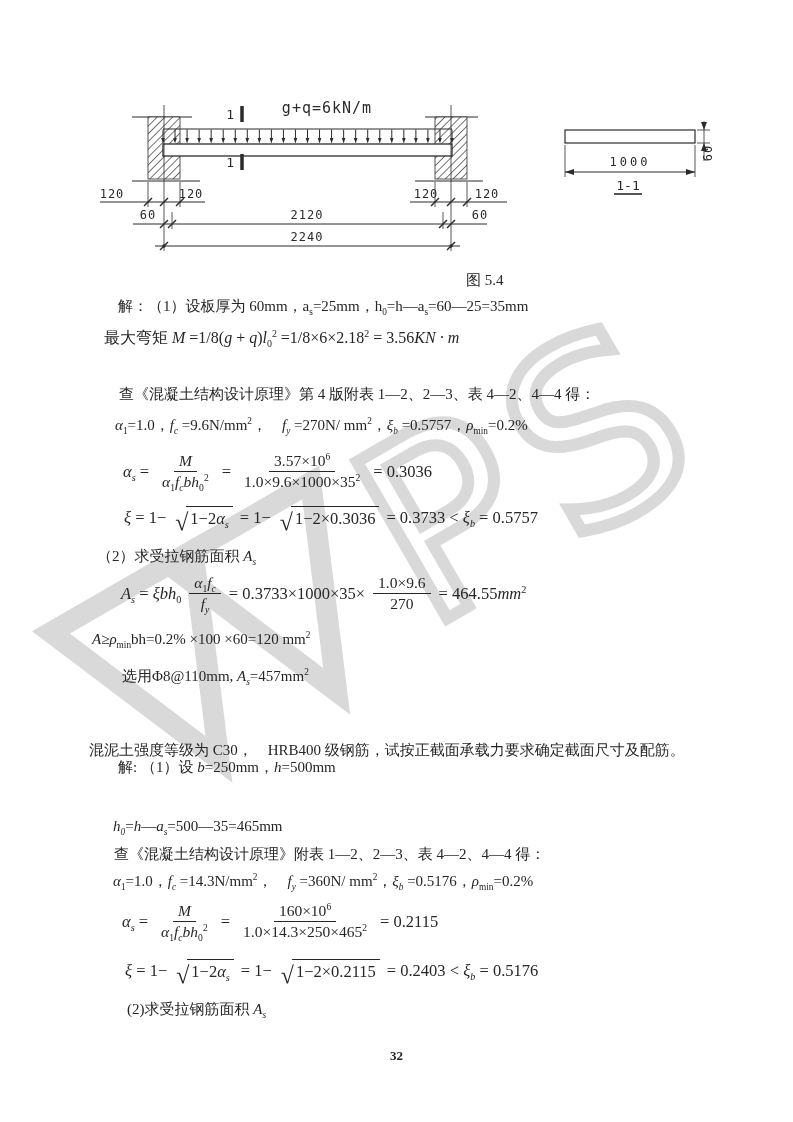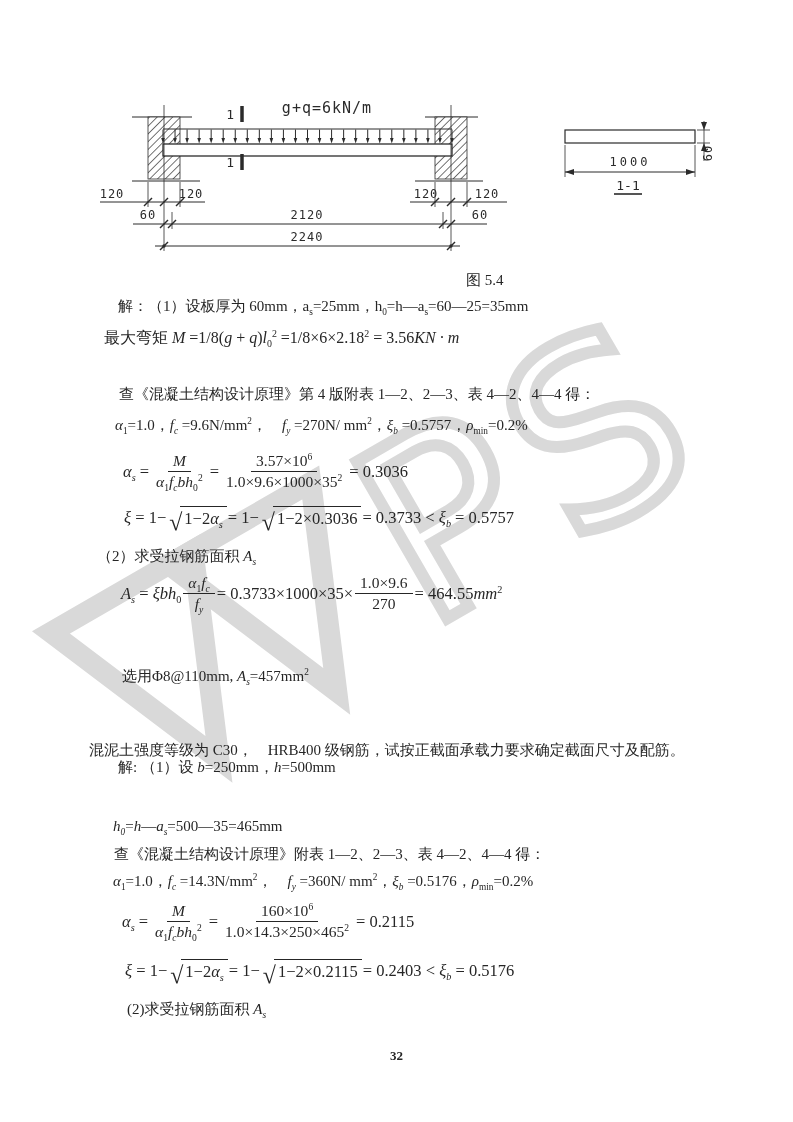--- a/index.html
+++ b/index.html
@@ -7,21 +7,21 @@
         font-family:"Liberation Serif","DejaVu Serif",serif;color:#262626;}
   
   .watermark{position:absolute;left:385px;top:555px;z-index:0;
              transform:translate(-50%,-50%) rotate(-30deg);pointer-events:none;}
   
   .line{position:absolute;z-index:1;white-space:nowrap;font-size:15px;line-height:20px;}
   .line i{font-family:"Liberation Serif",serif;}
   sub,sup{font-size:0.62em;line-height:0;}
   
   .formula{position:absolute;z-index:1;white-space:nowrap;font-size:16.5px;
-           display:flex;align-items:center;gap:0;font-family:"Liberation Serif",serif;}
+           display:flex;align-items:center;gap:6px;font-family:"Liberation Serif",serif;}
   .frac{display:inline-flex;flex-direction:column;align-items:center;margin:0 2px;font-size:15.5px;}
   .frac .num{padding:0 5px 1px 5px;border-bottom:1.4px solid #262626;}
   .frac .den{padding:1px 5px 0 5px;}
   .sqrt{display:inline-flex;align-items:stretch;margin:0 1px;}
   .sqrt .sign{align-self:flex-end;font-size:1.45em;line-height:0.85;transform:translate(2px,3px);}
   .sqrt .rad{border-top:1.5px solid #262626;padding:2px 4px 0 4px;}
   
   .figure-svg{position:absolute;left:95px;top:93px;z-index:1;}
   .dimtext{font-family:"DejaVu Sans Mono",monospace;font-size:12px;letter-spacing:1px;fill:#2b2b2b;}
   .loadtext{font-family:"DejaVu Sans Mono",monospace;font-size:15px;letter-spacing:1px;fill:#2b2b2b;}
@@ -239,20 +239,21 @@
       <span class="den"><i>f<sub>y</sub></i></span>
     </span>
     <span>= 0.3733×1000×35×</span>
     <span class="frac">
       <span class="num">1.0×9.6</span>
       <span class="den">270</span>
     </span>
     <span>= 464.55<i>mm</i><sup>2</sup></span>
   </div>
 
+  <div class="line" style="left:92px;top:629px"><i>A</i>≥<i>ρ</i><sub>min</sub>bh=0.2% ×100 ×60=120 mm<sup>2</sup></div>
   <div class="line" style="left:122px;top:666px">选用Φ8@110mm, <i>A<sub>s</sub></i>=457mm<sup>2</sup></div>
 
   <div class="line" style="left:89px;top:740px">混泥土强度等级为 C30，　HRB400 级钢筋，试按正截面承载力要求确定截面尺寸及配筋。</div>
   <div class="line" style="left:118px;top:757px">解: （1）设 <i>b</i>=250mm，<i>h</i>=500mm</div>
   <div class="line" style="left:113px;top:816px"><i>h<sub>0</sub></i>=<i>h</i>—<i>a<sub>s</sub></i>=500—35=465mm</div>
   <div class="line" style="left:114px;top:844px">查《混凝土结构设计原理》附表 1—2、2—3、表 4—2、4—4 得：</div>
   <div class="line" style="left:113px;top:871px"><i>α</i><sub>1</sub>=1.0，<i>f<sub>c</sub></i> =14.3N/mm<sup>2</sup>，　<i>f<sub>y</sub></i> =360N/ mm<sup>2</sup>，<i>ξ<sub>b</sub></i> =0.5176，<i>ρ</i><sub>min</sub>=0.2%</div>
 
   <div class="formula" style="left:122px;top:902px">
     <span><i>α<sub>s</sub></i> =</span>

